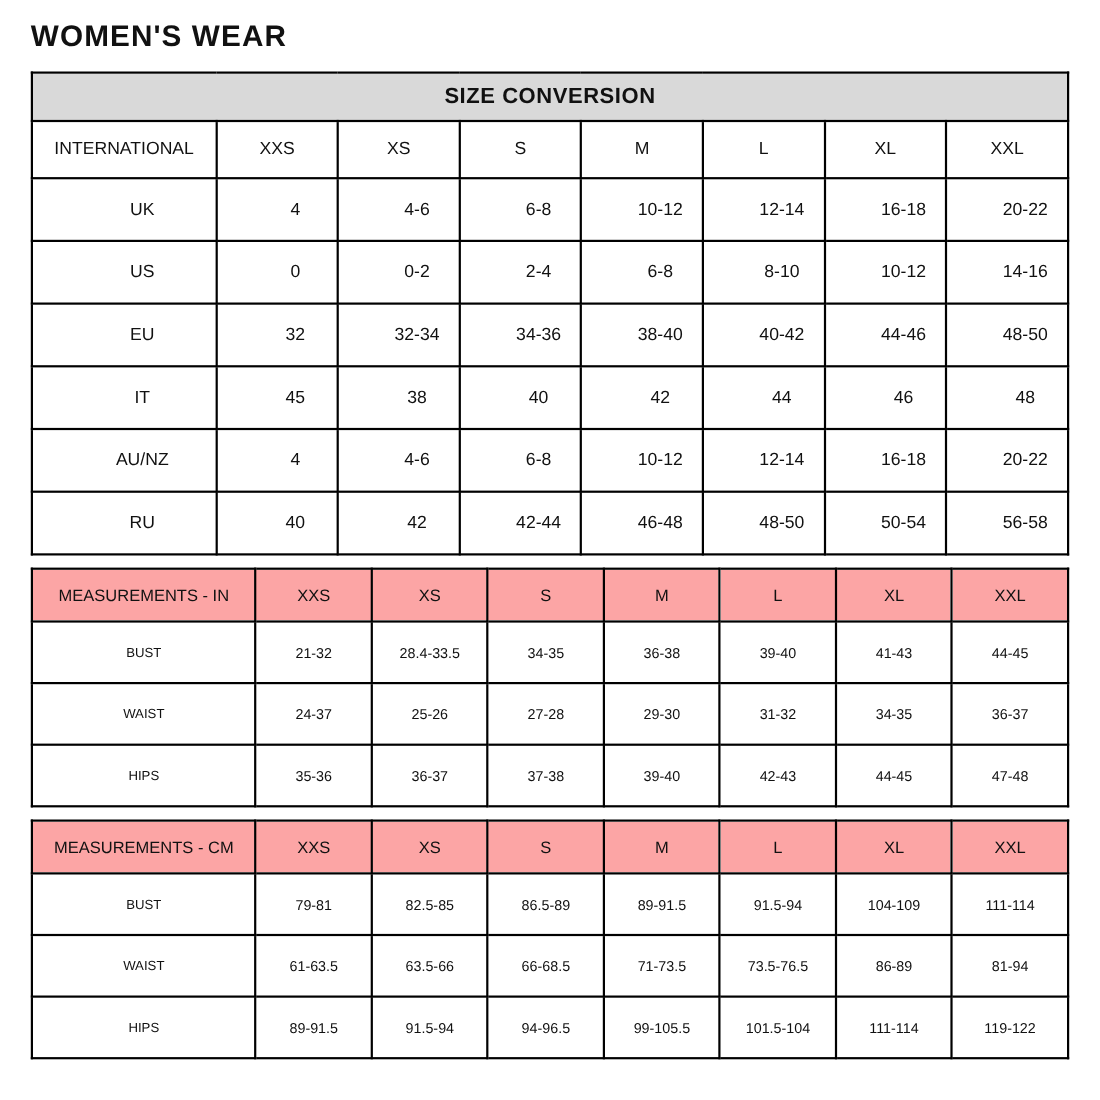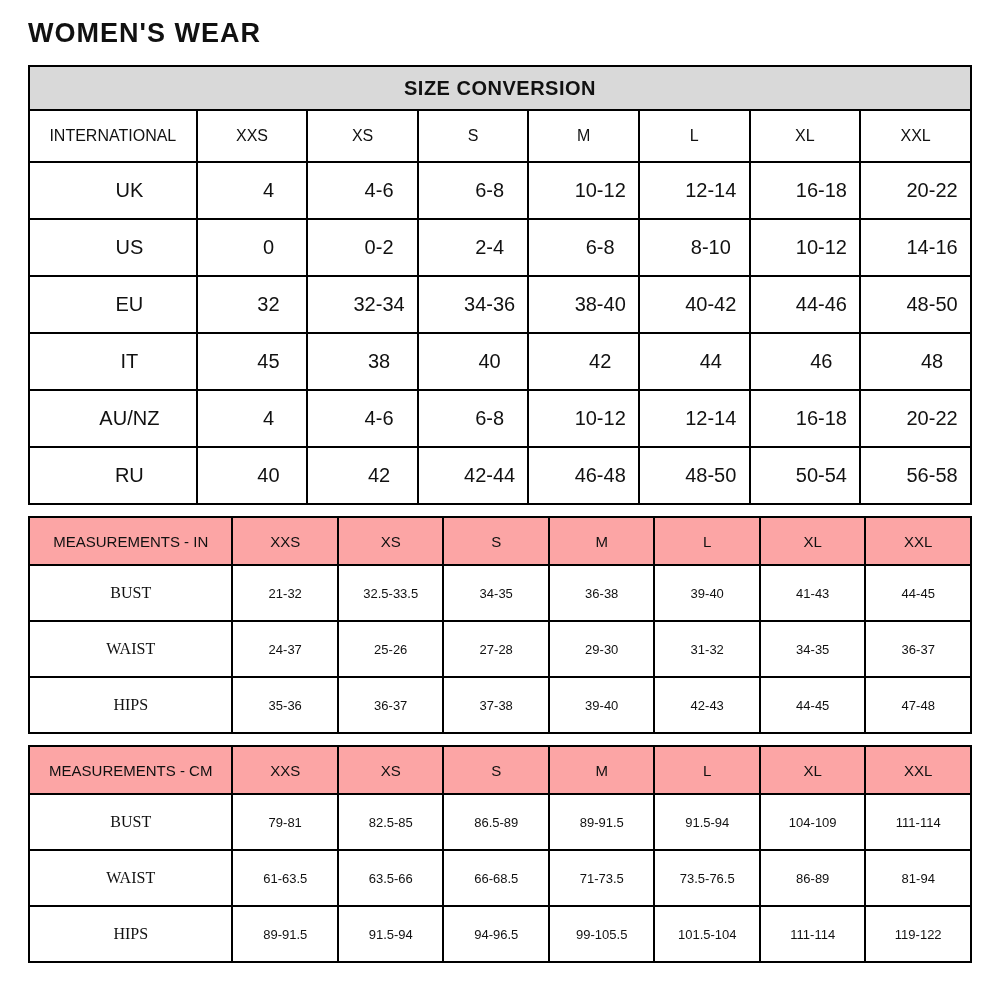--- a/index.html
+++ b/index.html
@@ -36,31 +36,31 @@
   }
   
   .size-table .caption-row td {
     background: #d9d9d9;
     font-weight: bold;
     font-size: 20px;
     letter-spacing: 0.5px;
     height: 44px;
   }
   .size-table .header-row td { height: 52px; font-size: 16px; }
-  .size-table .data-row td { height: 57px; font-size: 20px; padding-left: 37px; }
+  .size-table .data-row td { height: 57px; font-size: 16px; padding-left: 37px; }
   
   .meas-table { margin-top: 11px; }
   .meas-table .header-row td {
     background: #fca5a5;
     font-weight: normal;
     font-size: 15px;
     height: 48px;
   }
   .meas-table .data-row td { height: 56px; font-size: 13px; }
-  .meas-table .data-row td.row-label { font-size: 16px; font-family: Liberation Serif, serif; }
+  .meas-table .data-row td.row-label { font-size: 12px; }
 </style>
 </head>
 <body>
 
 <div class="page">
 
   <div class="page-title">WOMEN'S WEAR</div>
 
   <table class="size-table">
     <colgroup>
@@ -168,21 +168,21 @@
         <td>XS</td>
         <td>S</td>
         <td>M</td>
         <td>L</td>
         <td>XL</td>
         <td>XXL</td>
       </tr>
       <tr class="data-row">
         <td class="row-label">BUST</td>
         <td>21-32</td>
-        <td>32.5-33.5</td>
+        <td>28.4-33.5</td>
         <td>34-35</td>
         <td>36-38</td>
         <td>39-40</td>
         <td>41-43</td>
         <td>44-45</td>
       </tr>
       <tr class="data-row">
         <td class="row-label">WAIST</td>
         <td>24-37</td>
         <td>25-26</td>

